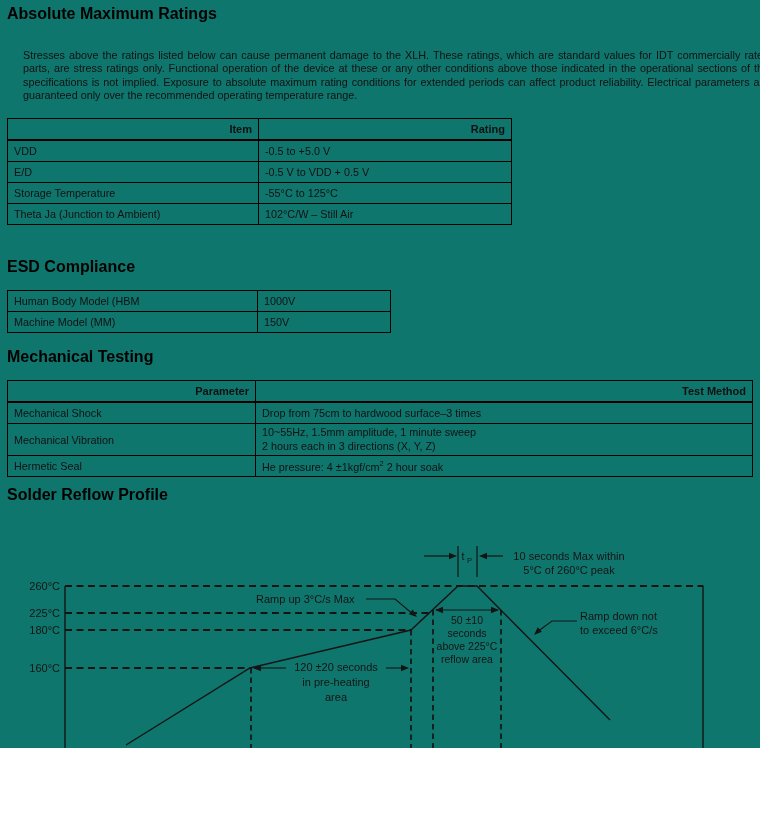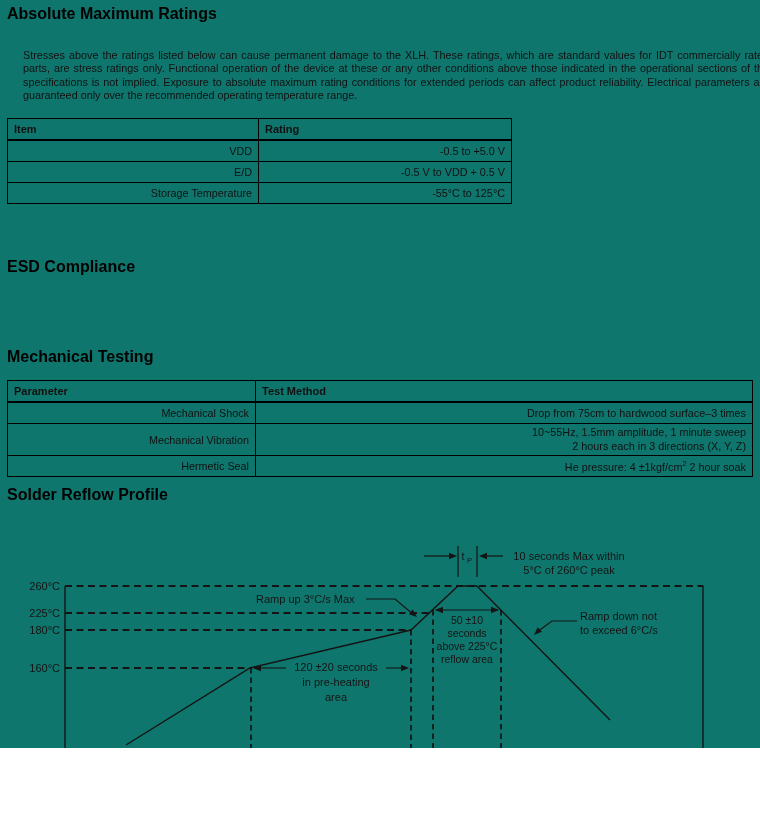--- a/index.html
+++ b/index.html
@@ -5,22 +5,22 @@
   html,body{margin:0;padding:0;background:#fff;}
   .page{position:relative;width:760px;height:748px;background:#0f766e;
         font-family:"Liberation Sans",sans-serif;color:#000;overflow:hidden;}
   .heading{position:absolute;left:7px;margin:0;font-size:16px;font-weight:bold;
            line-height:20px;letter-spacing:0;color:#000;}
   .intro{position:absolute;left:7px;top:33px;width:746px;margin:16px;
          font-size:10.8px;line-height:13.4px;text-align:justify;color:#111;}
   table.tbl{position:absolute;border-collapse:collapse;table-layout:fixed;
             font-size:10.8px;color:#111;}
   table.tbl th,table.tbl td{border:1px solid #000;padding:2px 6px;height:16px;
-            vertical-align:middle;overflow:hidden;white-space:nowrap;text-align:right;}
-  table.tbl th{font-size:11px;font-weight:bold;text-align:left;}
+            vertical-align:middle;overflow:hidden;white-space:nowrap;}
+  table.tbl th{font-size:11px;font-weight:bold;text-align:right;}
   table.tbl{border:1.5px solid #000;}
   table.tbl thead th{border-bottom:2.5px solid #000;}
   td.multiline{white-space:normal;line-height:13.5px;padding-top:3px;padding-bottom:3px;}
   sup{font-size:7.5px;}
   .chart{position:absolute;left:0;top:540px;}
   svg text{font-family:"Liberation Sans",sans-serif;fill:#141414;}
 </style>
 </head>
 <body>
 
@@ -47,25 +47,45 @@
         <td>-0.5 to +5.0 V</td>
       </tr>
       <tr>
         <td>E/D</td>
         <td>-0.5 V to VDD + 0.5 V</td>
       </tr>
       <tr>
         <td>Storage Temperature</td>
         <td>-55°C to 125°C</td>
       </tr>
+      <tr>
+        <td>Theta Ja (Junction to Ambient)</td>
+        <td>102°C/W – Still Air</td>
+      </tr>
     </tbody>
   </table>
 
   <h2 class="heading" style="top:257px">ESD Compliance</h2>
 
+  <table class="tbl" style="left:7px;top:290px;width:383px">
+    <colgroup>
+        <col style="width:250px">
+        <col style="width:133px">
+      </colgroup>
+    <tbody>
+      <tr>
+        <td>Human Body Model (HBM</td>
+        <td>1000V</td>
+      </tr>
+      <tr>
+        <td>Machine Model (MM)</td>
+        <td>150V</td>
+      </tr>
+    </tbody>
+  </table>
 
   <h2 class="heading" style="top:347px">Mechanical Testing</h2>
 
   <table class="tbl" style="left:7px;top:380px;width:745px">
     <colgroup>
         <col style="width:248px">
         <col style="width:497px">
       </colgroup>
     <thead>
       <tr>

